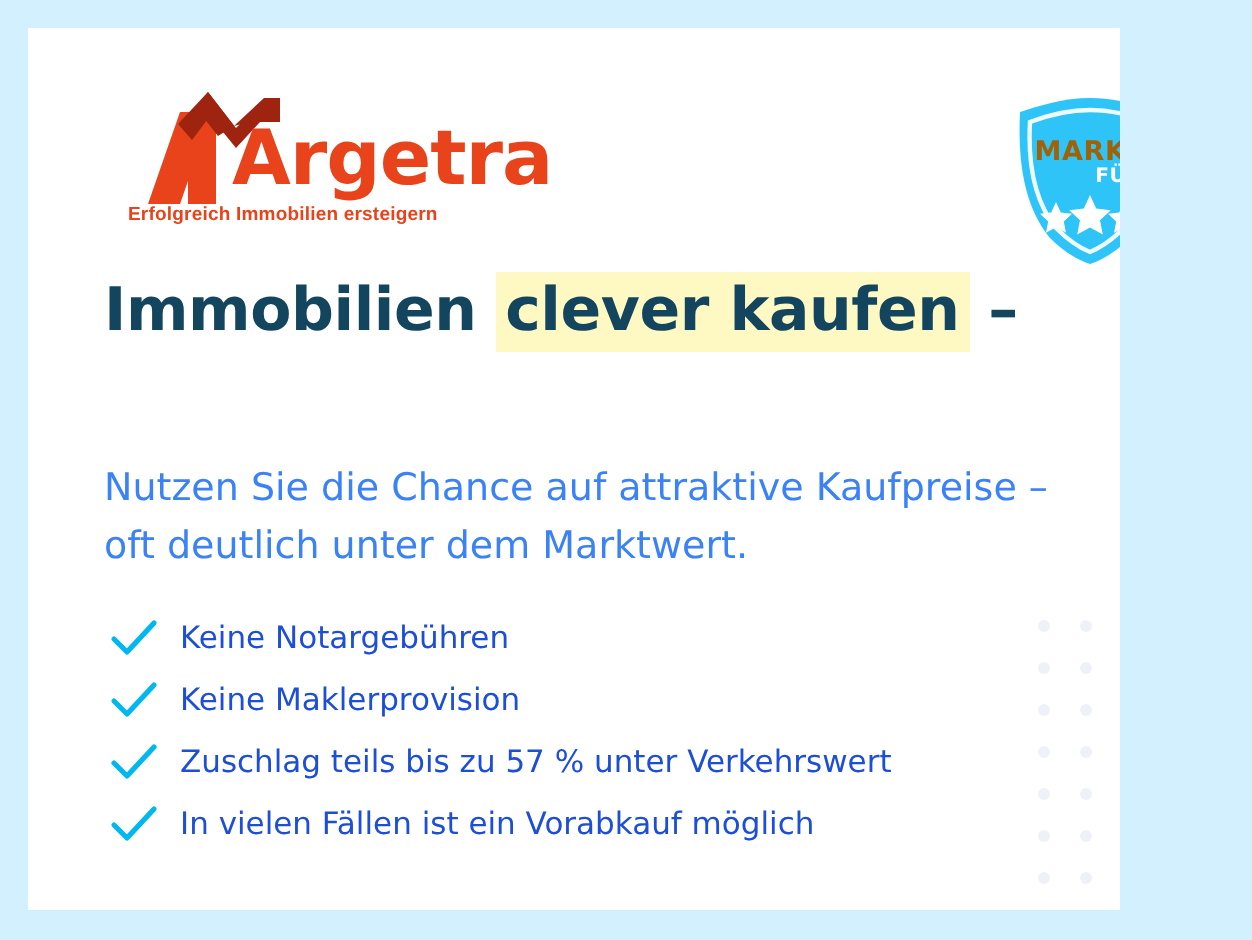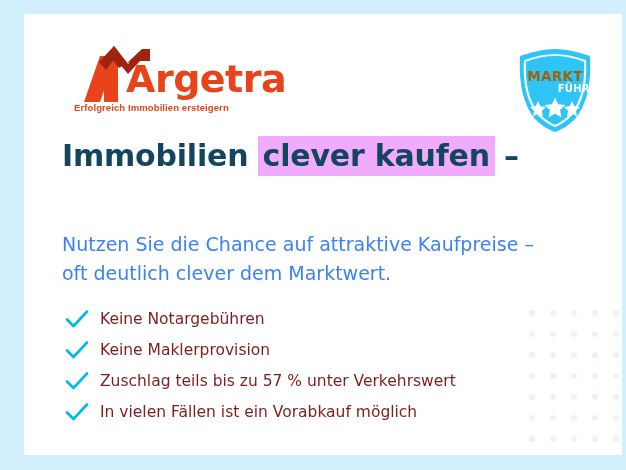--- a/index.html
+++ b/index.html
@@ -9,23 +9,23 @@
   body {
     width: 626px;
     height: 470px;
     overflow: hidden;
     background: #d2f0fd;
     font-family: "Liberation Sans", sans-serif;
   }
 
   #ad-card {
     position: absolute;
-    left: 24px;
+    left: 14px;
     top: 14px;
-    width: 598px;
+    width: 546px;
     height: 441px;
     background: #ffffff;
     overflow: hidden;
   }
 
   
   #dot-grid {
     position: absolute;
     left: 505px;
     top: 296px;
@@ -122,21 +122,21 @@
     width: 520px;
     font-size: 30px;
     font-weight: bold;
     color: #13455e;
     line-height: 1.33;
     letter-spacing: -0.2px;
     font-family: "DejaVu Sans", sans-serif;
   }
   #headline .hl-line { display: block; white-space: nowrap; }
   #headline .hl-mark {
-    background: #f0abfc;
+    background: #fef9c3;
     padding: 2px 5px 3px 5px;
     margin: 0 -1px;
   }
 
   
   #subheadline {
     position: absolute;
     left: 38px;
     top: 216px;
     width: 540px;
@@ -162,21 +162,21 @@
   }
   #benefits .check-icon {
     width: 26px;
     height: 22px;
     flex: 0 0 26px;
     display: block;
     margin-right: 10px;
   }
   #benefits .benefit-label {
     font-size: 15.5px;
-    color: #7f1d1d;
+    color: #1d4ed8;
     white-space: nowrap;
     font-family: "DejaVu Sans", sans-serif;
   }
 </style>
 </head>
 <body>
 
 <div id="ad-card">
 
   <div id="dot-grid">
@@ -263,21 +263,21 @@
     <div id="badge-text-markt">MARKT</div>
     <div id="badge-text-fuehrer">FÜHRER</div>
   </div>
 
   <div id="headline">
     <span class="hl-line"><span>Immobilien </span><span class="hl-mark">clever kaufen</span><span> –</span></span>
   </div>
 
   <div id="subheadline">
     <span class="sub-line">Nutzen Sie die Chance auf attraktive Kaufpreise –</span>
-    <span class="sub-line">oft deutlich clever dem Marktwert.</span>
+    <span class="sub-line">oft deutlich unter dem Marktwert.</span>
   </div>
 
   <div id="benefits">
       <div class="benefit-row">
         <svg class="check-icon" viewBox="0 0 26 22">
           <path d="M3 11.5 L9.5 18 L23 3.5" fill="none" stroke="#00b8f1" stroke-width="2.6" stroke-linecap="round" stroke-linejoin="round"></path>
         </svg>
         <span class="benefit-label">Keine Notargebühren</span>
       </div>
       <div class="benefit-row">

